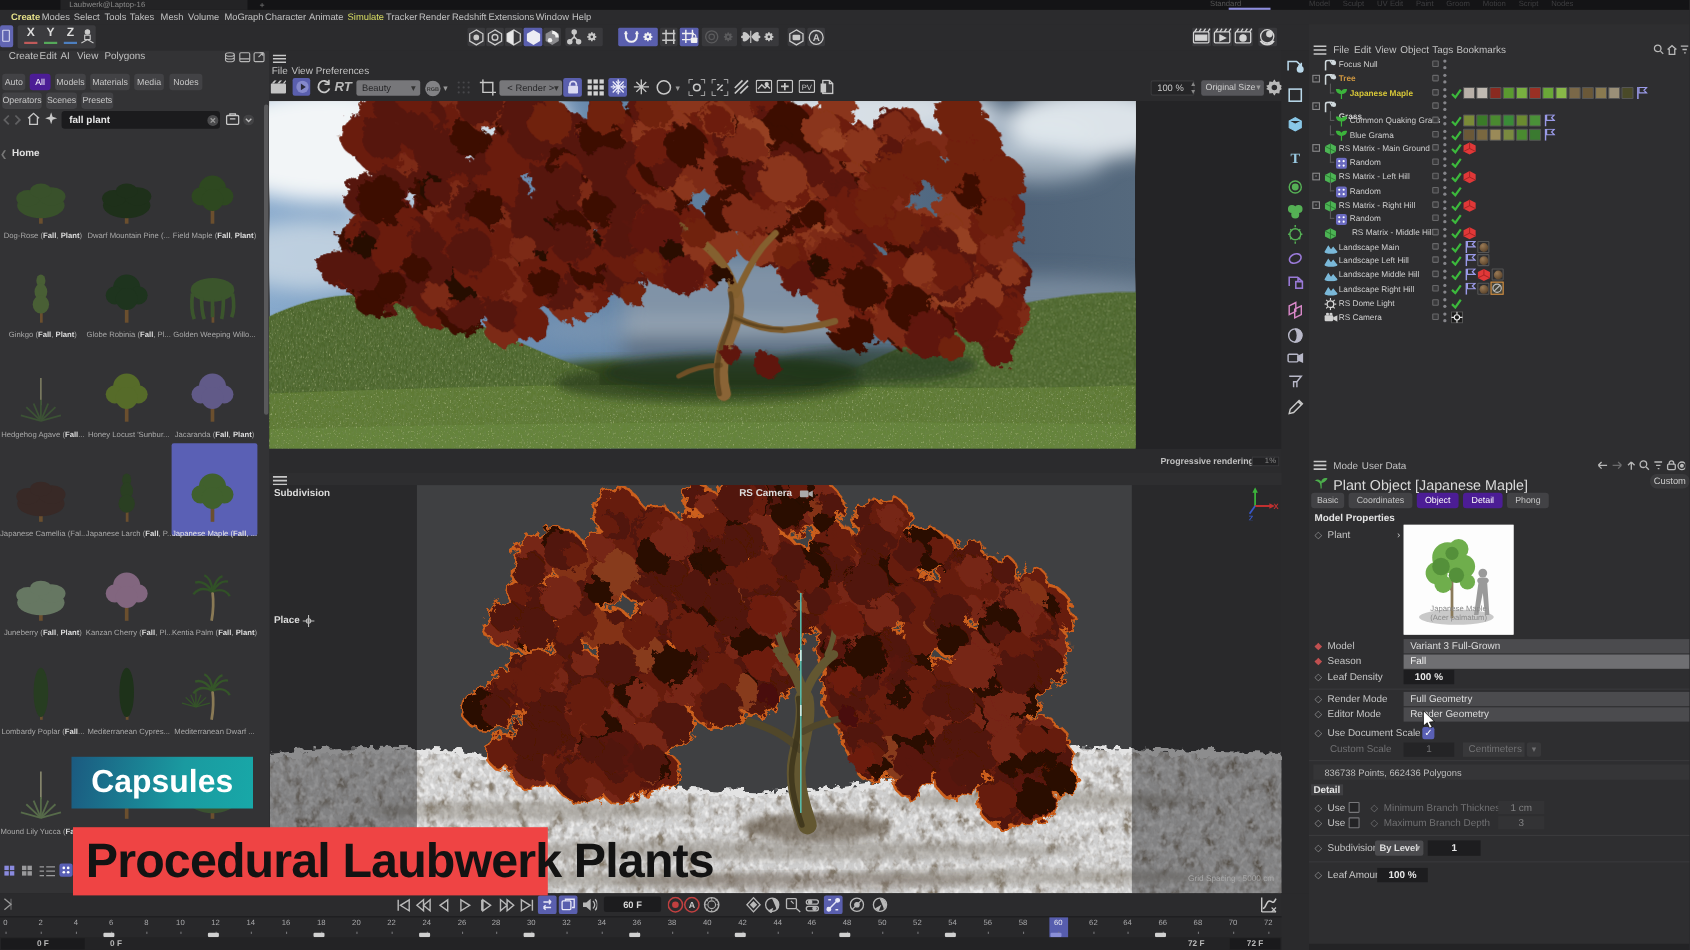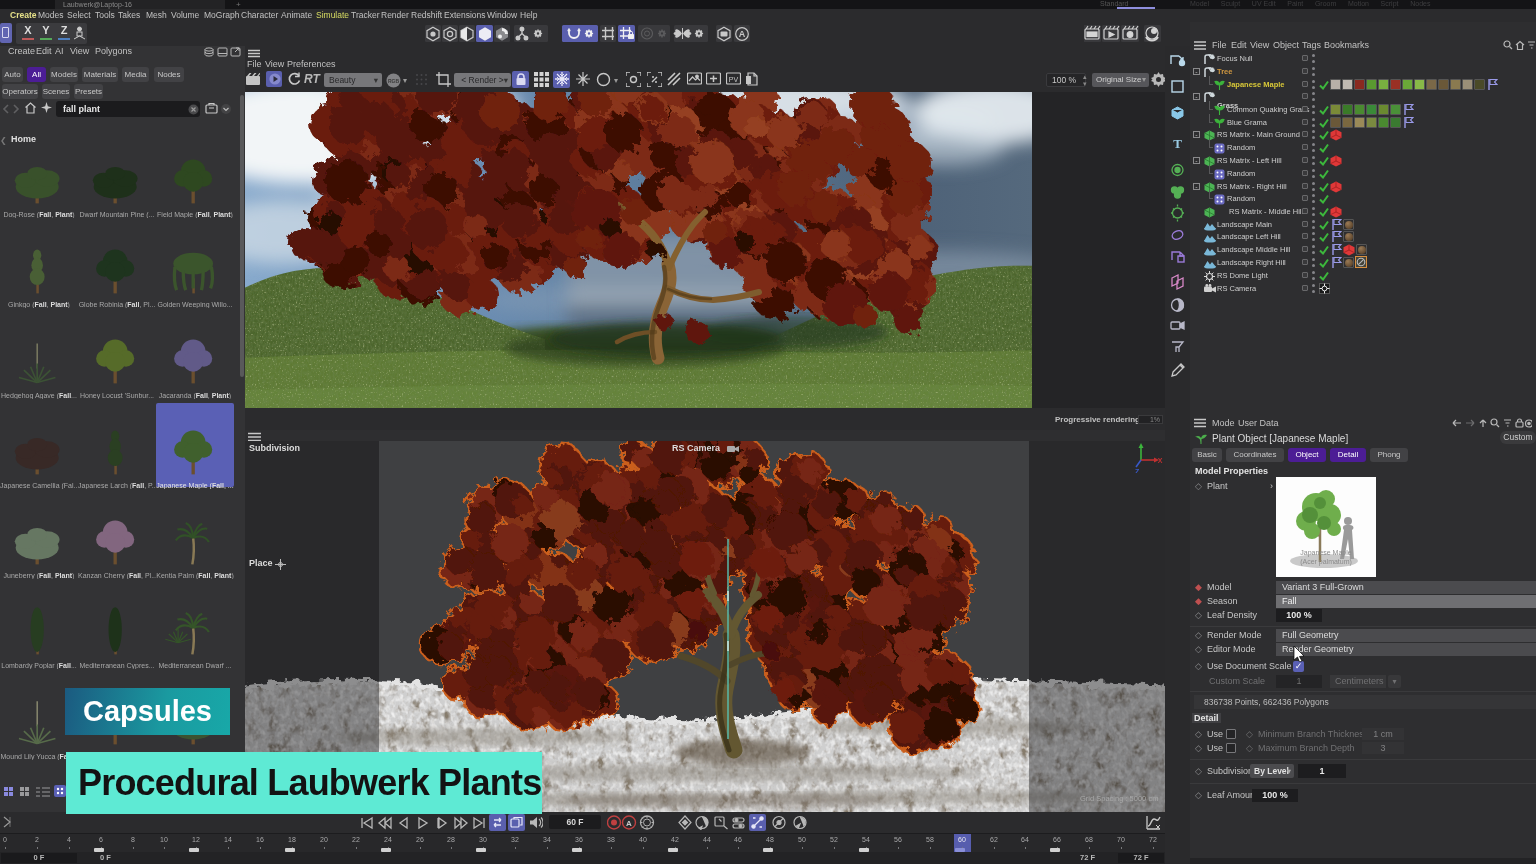--- a/index.html
+++ b/index.html
@@ -3157,21 +3157,21 @@
         <path d="M65.5 4 V3 a2 2 0 0 1 4 0 V4"></path>
         <circle cx="77" cy="5.5" r="3.5"></circle>
         <circle cx="77" cy="5.5" r="1.2" fill="#b8b8b8"></circle>
       </svg>
   </div>
   <div class="a" style="left:0;top:409px;width:346px;height:16px">
     <svg class="a" style="left:5px;top:2px" width="12" height="12" viewBox="0 0 12 12">
         <path d="M6 11 C6 6 3 4 0 4 C3 2 5 3 6 5 C7 2 9 1 12 2 C10 5 8 6 6 6 Z" fill="#4cae4c"></path>
         <path d="M6 11 V5" stroke="#4cae4c"></path>
       </svg>
-    <span class="a" style="left:22px;top:2px;font-size:10px;color:#dadada">Plant Object [Japanese Maple]</span>
+    <span class="a" style="left:22px;top:2px;font-size:13px;color:#dadada">Plant Object [Japanese Maple]</span>
     <div class="a" style="left:310px;top:0px;width:36px;height:13px;background:#3a3a3c;border-radius:6px;color:#ccc;font-size:8.5px;text-align:center;line-height:13px">Custom</div>
   </div>
   <div class="a" style="left:0;top:425px;width:346px;height:17px">
     <div class="chip" style="left:2px;top:1px;width:30px;height:14px;line-height:14px">Basic</div>
     <div class="chip" style="left:36px;top:1px;width:58px;height:14px;line-height:14px">Coordinates</div>
     <div class="chip chipb" style="left:98px;top:1px;width:38px;height:14px;line-height:14px">Object</div>
     <div class="chip chipb" style="left:140px;top:1px;width:36px;height:14px;line-height:14px">Detail</div>
     <div class="chip" style="left:180px;top:1px;width:38px;height:14px;line-height:14px">Phong</div>
   </div>
   <div class="a" style="left:5px;top:444px;font-size:9px;font-weight:bold;color:#e4e4e4">Model Properties</div>
@@ -3417,13 +3417,13 @@
   </div>
   <div class="a" style="left:0;top:40px;width:1165px;height:12px;background:#232325">
   <div class="a" style="left:1px;top:1px;width:76px;height:10px;background:#1a1a1c;color:#b8b8b8;font-size:7.5px;font-weight:bold;text-align:center;line-height:10px">0 F</div>
   <div class="a" style="left:100px;top:1px;color:#b8b8b8;font-size:7.5px;font-weight:bold;line-height:10px">0 F</div>
   <div class="a" style="left:1080px;top:1px;color:#b8b8b8;font-size:7.5px;font-weight:bold;line-height:10px">72 F</div>
   <div class="a" style="left:1118px;top:1px;width:46px;height:10px;background:#1a1a1c;color:#b8b8b8;font-size:7.5px;font-weight:bold;text-align:center;line-height:10px">72 F</div>
   </div>
 </div>
 
 <div class="a" id="capsules" style="left:65px;top:688px;width:165px;height:47px;background:linear-gradient(100deg,#1b5a80 0%,#1a9aa0 60%,#18a8a8 100%);color:#fff;font-weight:bold;font-size:29px;text-align:center;line-height:46px">Capsules</div>
-<div class="a" id="whitebox" style="left:66px;top:752px;width:476px;height:62px;background:#5eead4;color:#131313;font-weight:bold;font-size:36px;line-height:61px;padding-left:12px;letter-spacing:-0.8px;white-space:nowrap">Procedural Laubwerk Plants</div>
+<div class="a" id="whitebox" style="left:66px;top:752px;width:432px;height:62px;background:#ef4444;color:#131313;font-weight:bold;font-size:44px;line-height:61px;padding-left:12px;letter-spacing:-0.8px;white-space:nowrap">Procedural Laubwerk Plants</div>
 
 </body></html>

